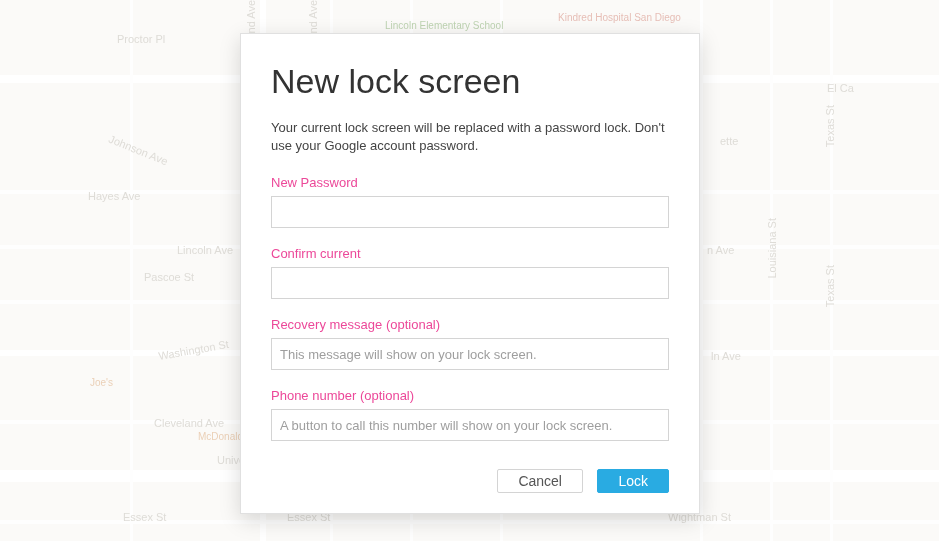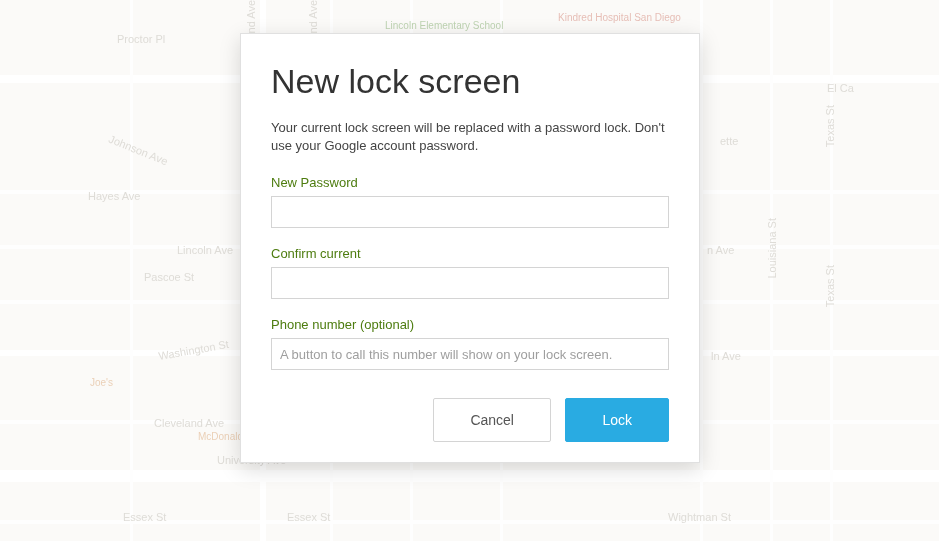--- a/index.html
+++ b/index.html
@@ -15,32 +15,32 @@
   .poi-red{color:#c96f5d;text-align:center;}
   .overlay{position:absolute;inset:0;background:rgba(255,255,255,0.55);}
   .dialog{
     position:absolute;left:240px;top:33px;width:460px;
     background:#fff;border:1px solid #e0e0e0;
     box-shadow:0 6px 20px rgba(0,0,0,0.15);
     padding:28px 30px 20px 30px;box-sizing:border-box;
   }
   .dlg-title{font-size:34px;font-weight:400;color:#333;margin:0 0 18px 0;}
   .dlg-desc{font-size:13px;color:#444;line-height:1.4;margin:0 0 20px 0;}
-  .field-label{font-size:13px;color:#4d7c0f;margin:0 0 6px 0;display:block;}
+  .field-label{font-size:13px;color:#ec4899;margin:0 0 6px 0;display:block;}
   .field-input{
     display:block;width:100%;box-sizing:border-box;
     height:32px;padding:4px 8px;font-size:13px;
     border:1px solid #d4d4d4;background:#fff;color:#333;
   }
   .field-input::placeholder{color:#9e9e9e;}
   .field-group{margin-bottom:18px;}
   .field-group.last{margin-bottom:28px;}
   .dlg-actions{text-align:right;}
   .btn{
-    display:inline-block;height:44px;padding:0 36px;font-size:14px;
+    display:inline-block;height:24px;padding:0 20px;font-size:14px;
     border-radius:2px;cursor:pointer;vertical-align:middle;
   }
   .btn-cancel{
     background:#fff;border:1px solid #d4d4d4;color:#555;margin-right:10px;
   }
   .btn-lock{
     background:#29abe2;border:1px solid #29abe2;color:#fff;font-weight:500;
   }
 </style>
 </head>
@@ -106,20 +106,24 @@
   <div class="field-group">
     <label class="field-label">New Password</label>
     <input type="password" class="field-input" placeholder="" style="">
   </div>
 
   <div class="field-group">
     <label class="field-label">Confirm current</label>
     <input type="password" class="field-input" placeholder="" style="">
   </div>
 
+  <div class="field-group">
+    <label class="field-label">Recovery message (optional)</label>
+    <input type="text" class="field-input" placeholder="This message will show on your lock screen." style="">
+  </div>
 
   <div class="field-group last">
     <label class="field-label">Phone number (optional)</label>
     <input type="text" class="field-input" placeholder="A button to call this number will show on your lock screen." style="">
   </div>
 
   <div class="dlg-actions">
     <button class="btn btn-cancel">Cancel</button>
     <button class="btn btn-lock">Lock</button>
   </div>

